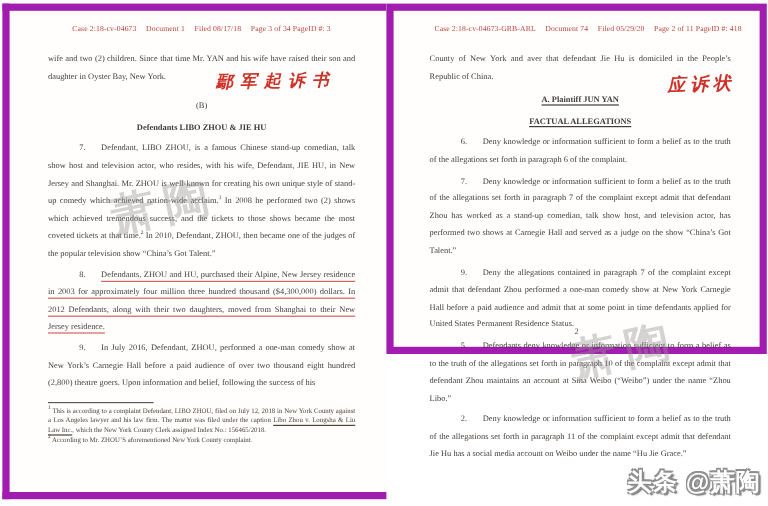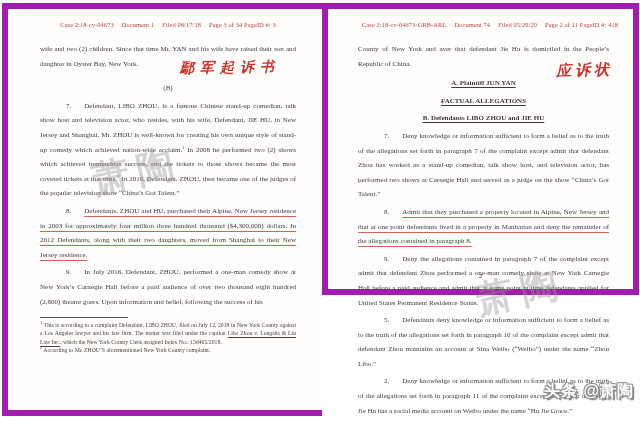--- a/index.html
+++ b/index.html
@@ -22,38 +22,39 @@
   .footnotes{margin-top:8px;font-size:5.7px;line-height:8.2px;text-align:justify;color:#4a443f;}
   .fn-rule{width:88px;border-top:1px solid #5a5a5a;margin-bottom:3px;}
   .stamp{position:absolute;color:#cf3228;font-weight:bold;font-style:italic;white-space:nowrap;}
   .stamp-left{left:172px;top:50px;font-size:14px;letter-spacing:6px;transform:rotate(-1deg);}
   .stamp-right{left:228px;top:52px;font-size:15px;letter-spacing:4px;transform:rotate(-2deg);}
   .page-watermark{position:absolute;color:rgba(150,148,146,0.40);font-size:37px;font-weight:bold;
                   letter-spacing:8px;white-space:nowrap;pointer-events:none;}
   .wm-left{left:84px;top:138px;transform:rotate(-12deg);}
   .wm-right{left:148px;top:258px;transform:rotate(-12deg);}
   .page-num{position:absolute;bottom:9px;left:0;width:100%;text-align:center;font-size:7px;color:#3f3b38;}
-  .brand-watermark{position:absolute;right:6px;bottom:20px;font-family:"Liberation Sans","DejaVu Sans",sans-serif;
-                   font-weight:bold;font-size:16px;letter-spacing:1px;color:#ffffff;
+  .brand-watermark{position:absolute;right:6px;bottom:7px;font-family:"Liberation Sans","DejaVu Sans",sans-serif;
+                   font-weight:bold;font-size:20px;letter-spacing:1px;color:#ffffff;
                    text-shadow:-1px -1px 0 #8f8f8f,1px -1px 0 #8f8f8f,-1px 1px 0 #8f8f8f,1px 1px 0 #8f8f8f,2px 2px 1px #7a7a7a;}
 </style>
 </head>
 <body>
 
 <div id="canvas">
 
   <div class="page page-left">
     <div class="page-inner">
 
       <div class="case-header"><span>Case 2:18-cv-04673</span><span>Document 1</span><span>Filed 08/17/18</span><span>Page 3 of 34 PageID #: 3</span></div>
 
       <div class="para" style="margin-bottom:10px;">wife and two (2) children.  Since that time Mr. YAN and his wife have raised their son and daughter in Oyster Bay, New York.</div>
 
       <div class="para center">(B)</div>
 
+      <div class="para center bold">Defendants LIBO ZHOU &amp; JIE HU</div>
 
       <div class="para numbered">
         <span class="pnum">7.</span><span>Defendant, LIBO ZHOU, is a famous Chinese stand-up comedian, talk show host and television actor, who resides, with his wife, Defendant, JIE HU, in New Jersey and Shanghai.  Mr. ZHOU is well-known for creating his own unique style of stand-up comedy which achieved nation-wide acclaim.</span><sup>1</sup><span> In 2008 he performed two (2) shows which achieved tremendous success, and the tickets to those shows became the most coveted tickets at that time.</span><sup>2</sup><span> In 2010, Defendant, ZHOU, then became one of the judges of the popular television show “China’s Got Talent.”</span>
       </div>
 
       <div class="para numbered">
         <span class="pnum">8.</span><span class="red-underline">Defendants, ZHOU and HU, purchased their Alpine, New Jersey residence in 2003 for approximately four million three hundred thousand ($4,300,000) dollars.  In 2012 Defendants, along with their two daughters, moved from Shanghai to their New Jersey residence.</span>
       </div>
 
       <div class="para numbered">
@@ -75,30 +76,29 @@
     <div class="page-inner" style="padding:12px 24px 0 30px;">
 
       <div class="case-header"><span>Case 2:18-cv-04673-GRB-ARL</span><span>Document 74</span><span>Filed 05/29/20</span><span>Page 2 of 11 PageID #: 418</span></div>
 
       <div class="para" style="margin-bottom:5px;">County of New York and aver that defendant Jie Hu is domiciled in the People’s Republic of China.</div>
 
       <div class="para center bold"><span class="uline">A.  Plaintiff JUN YAN</span></div>
 
       <div class="para center bold"><span class="uline">FACTUAL ALLEGATIONS</span></div>
 
+      <div class="para numbered">
+        <span class="pnum">6.</span><span>Deny knowledge or information sufficient to form a belief as to the truth of the allegations set forth in paragraph 6 of the complaint.</span>
+      </div>
 
-      <div class="para center bold"><span class="uline">B.  Defendants LIBO ZHOU and JIE HU</span></div>
 
       <div class="para numbered">
         <span class="pnum">7.</span><span>Deny knowledge or information sufficient to form a belief as to the truth of the allegations set forth in paragraph 7 of the complaint except admit that defendant Zhou has worked as a stand-up comedian, talk show host, and television actor, has performed two shows at Carnegie Hall and served as a judge on the show “China’s Got Talent.”</span>
       </div>
 
-      <div class="para numbered">
-        <span class="pnum">8.</span><span class="red-underline">Admit that they purchased a property located in Alpine, New Jersey and that at one point defendants lived in a property in Manhattan and deny the remainder of the allegations contained in paragraph 8.</span>
-      </div>
 
       <div class="para numbered">
         <span class="pnum">9.</span><span>Deny the allegations contained in paragraph 7 of the complaint except admit that defendant Zhou performed a one-man comedy show at New York Carnegie Hall before a paid audience and admit that at some point in time defendants applied for United States Permanent Residence Status.</span>
       </div>
 
       <div class="para numbered">
         <span class="pnum">5.</span><span>Defendants deny knowledge or information sufficient to form a belief as to the truth of the allegations set forth in paragraph 10 of the complaint except admit that defendant Zhou maintains an account at Sina Weibo (“Weibo”) under the name “Zhou Libo.”</span>
       </div>
 
       <div class="para numbered">

